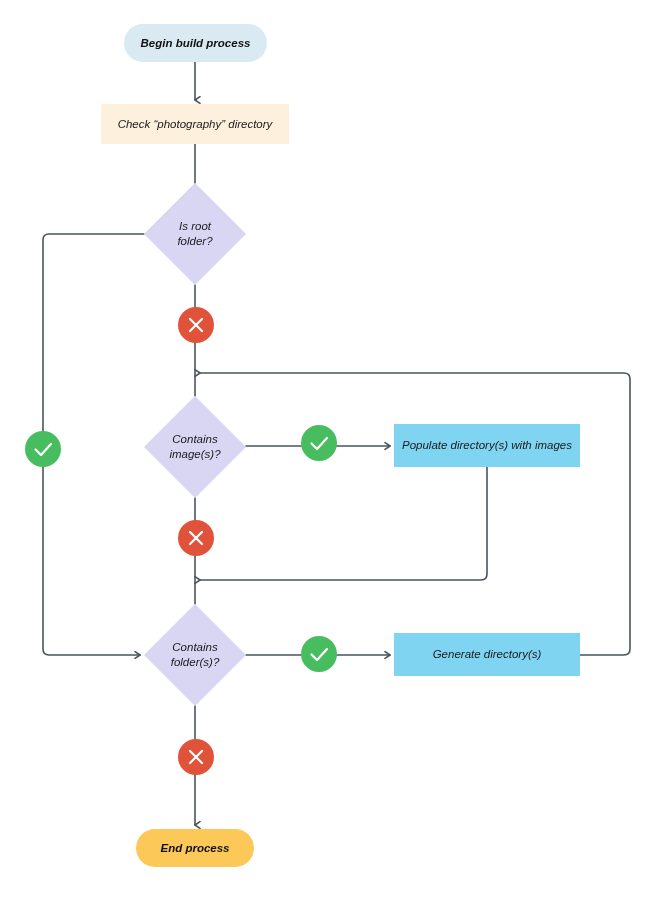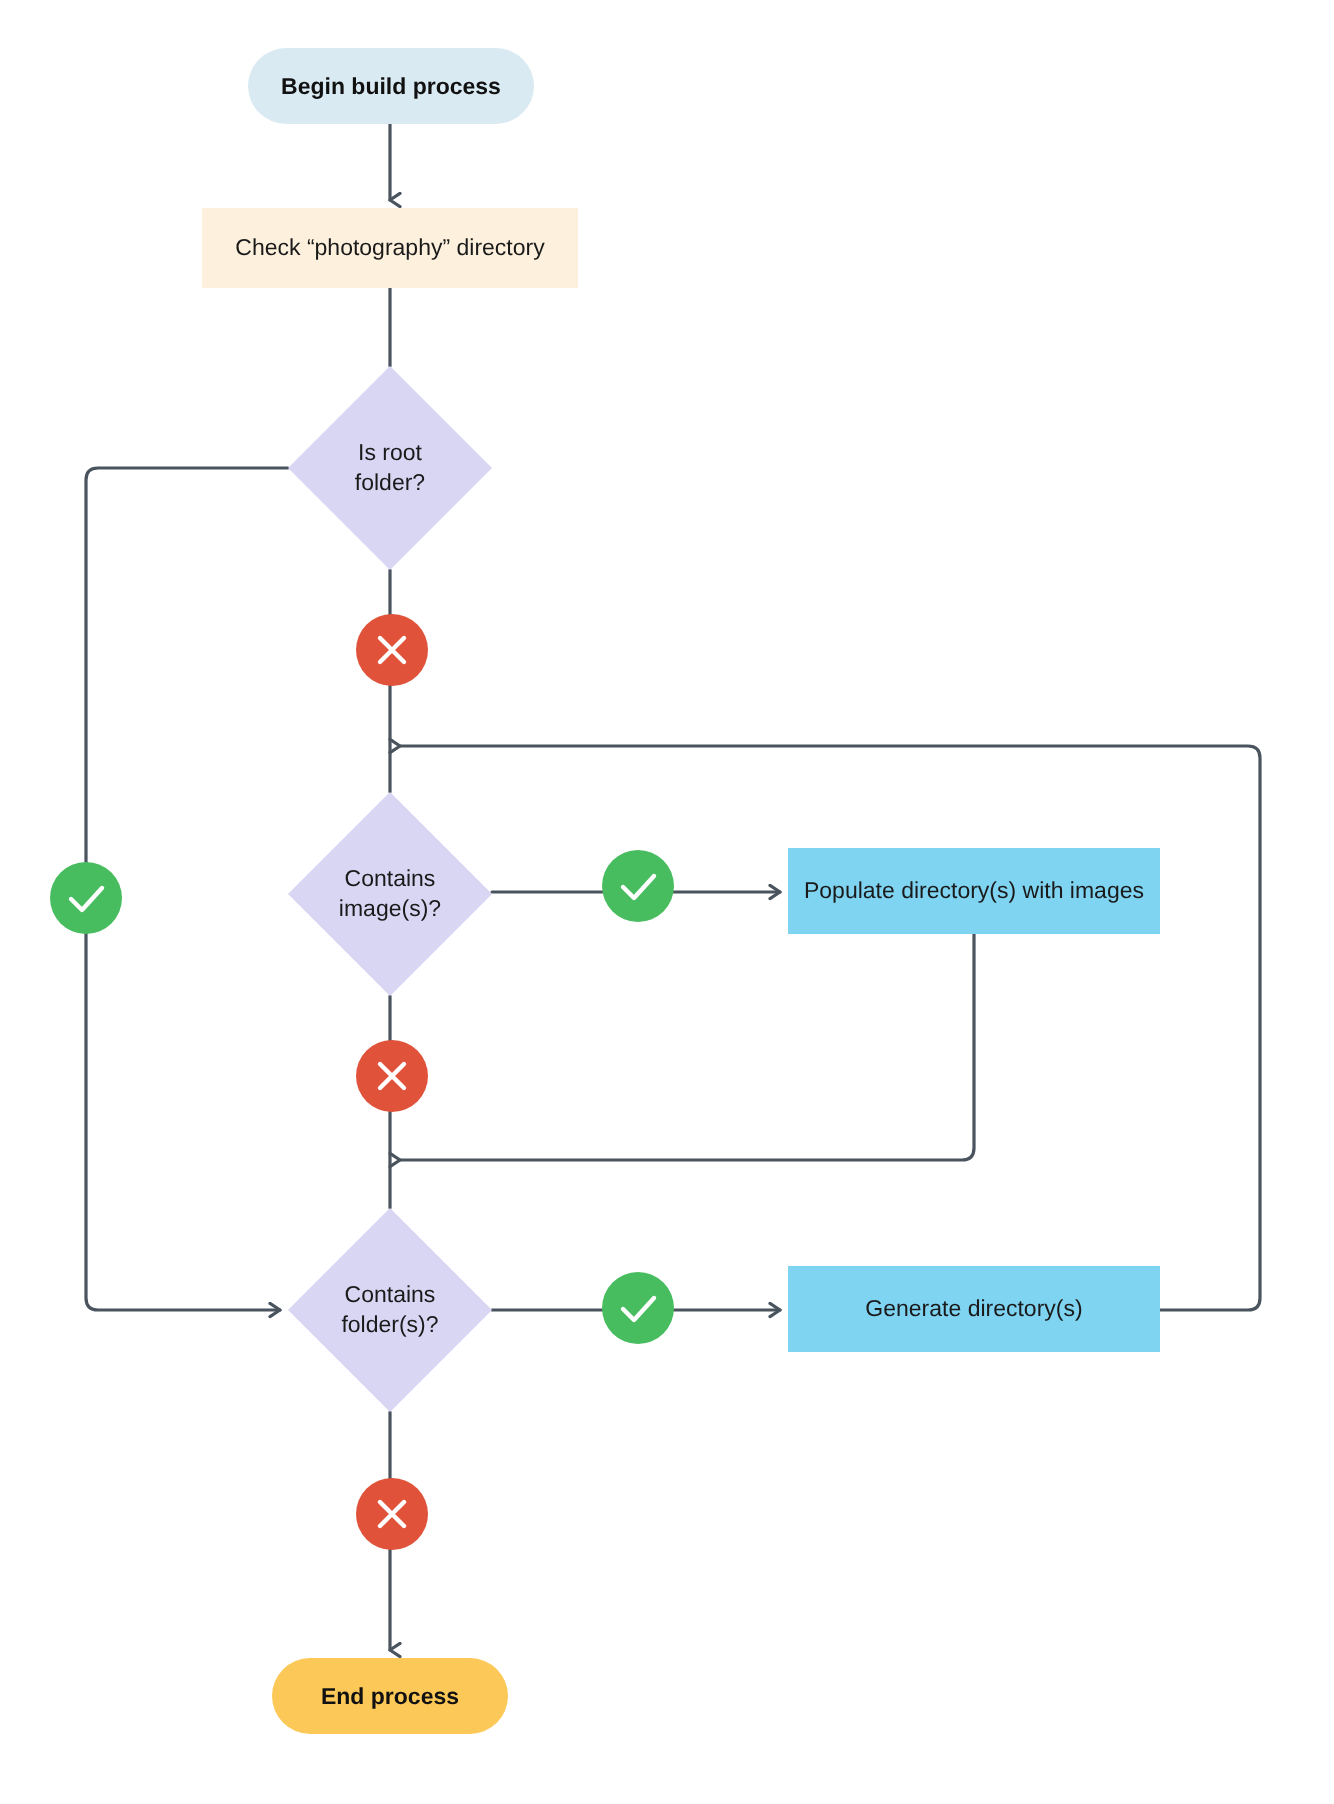--- a/index.html
+++ b/index.html
@@ -11,20 +11,21 @@
   body {
     width: 667px;
     height: 902px;
     font-family: "Liberation Sans", sans-serif;
     overflow: hidden;
   }
   #flowchart-root {
     position: relative;
     width: 667px;
     height: 902px;
+    font-style: italic;
   }
   svg.diagram {
     display: block;
     width: 667px;
     height: 902px;
   }
   .node-label {
     font-family: "Liberation Sans", sans-serif;
     font-size: 11.5px;
     fill: #1a1a1a;

